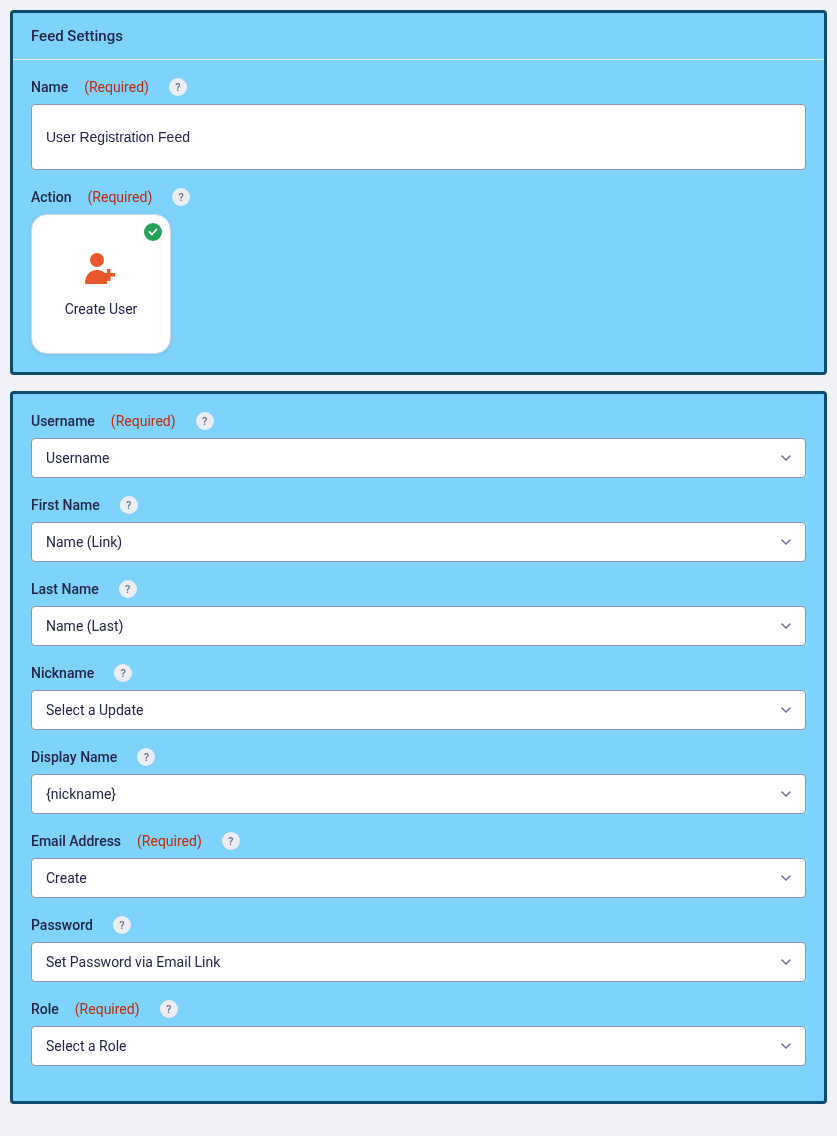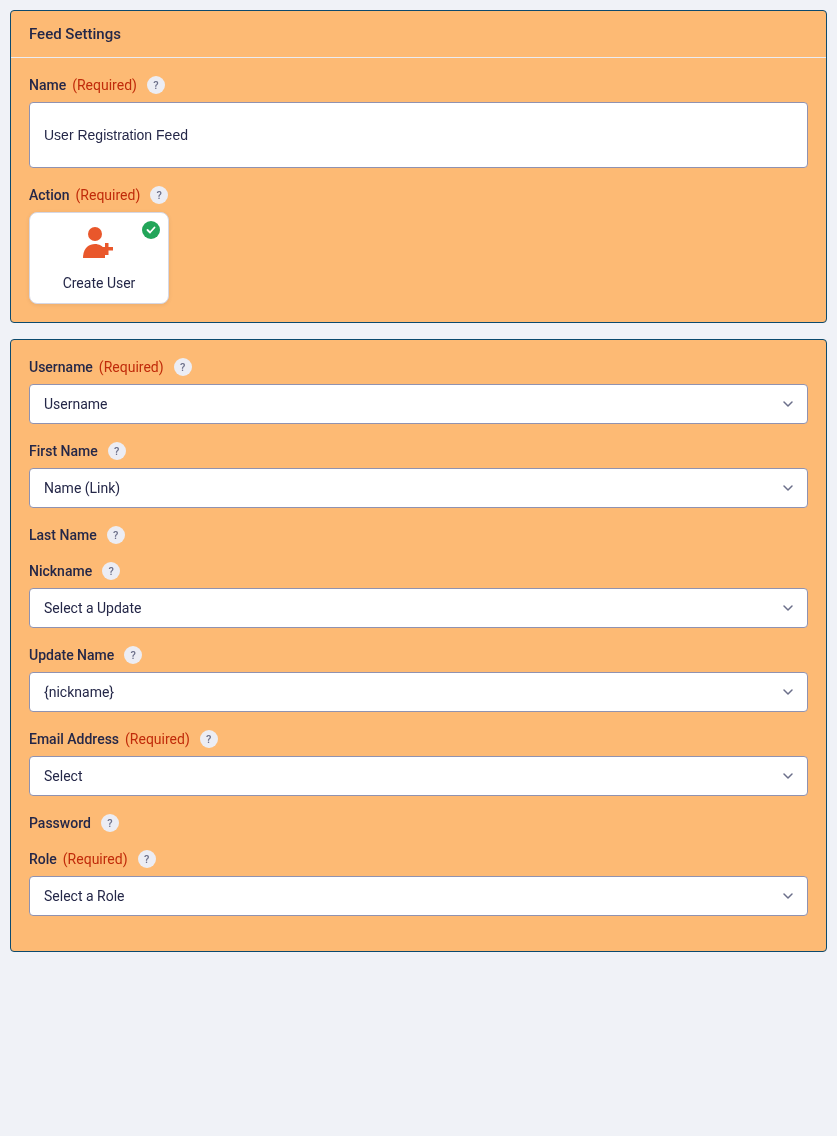--- a/index.html
+++ b/index.html
@@ -4,41 +4,41 @@
 <style>
 * { box-sizing: border-box; margin: 0; padding: 0; }
 body {
   font-family: -apple-system, BlinkMacSystemFont, "Segoe UI", Roboto, sans-serif;
   background: #f0f2f7;
   padding: 10px;
   font-size: 14px;
   color: #242748;
 }
 .panel {
-  background: #fdba74;
-  border: 1px solid #0c4a6e;
+  background: #7dd3fc;
+  border: 3px solid #0c4a6e;
   border-radius: 4px;
   margin-bottom: 16px;
 }
 .panel-header {
   padding: 14px 18px;
   border-bottom: 1px solid #ebecf2;
   font-size: 15px;
   font-weight: 500;
   color: #242748;
 }
 .panel-body {
   padding: 18px;
 }
 .field-row { margin-bottom: 18px; }
 .field-row:last-child { margin-bottom: 17px; }
 .label-row {
   display: flex;
   align-items: center;
-  gap: 6px;
+  gap: 16px;
   margin-bottom: 8px;
   font-weight: 500;
   font-size: 14px;
   color: #242748;
   text-align: center;
 }
 .required { color: #c02b0a; font-weight: 400; }
 .help {
   display: inline-flex;
   align-items: center;
@@ -83,23 +83,23 @@
   transform: translateY(-50%);
   pointer-events: none;
 }
 .action-cards {
   display: flex;
   gap: 20px;
 }
 .action-card {
   position: relative;
   width: 140px;
-  height: 92px;
+  height: 140px;
   border: 1px solid #d5d7e4;
-  border-radius: 8px;
+  border-radius: 16px;
   background: #fff;
   display: flex;
   flex-direction: column;
   align-items: center;
   justify-content: center;
   gap: 14px;
   cursor: pointer;
 }
 .action-card.selected {
   box-shadow: 0 1px 4px rgba(0,0,0,0.08);
@@ -202,66 +202,78 @@
             <path d="M2 4 L6 8 L10 4" stroke="#6b6f8a" stroke-width="1.5" fill="none" stroke-linecap="round" stroke-linejoin="round"></path>
           </svg>
       </div>
     </div>
 
     <div class="field-row">
       <div class="label-row">
         <span>Last Name</span>
         <span class="help">?</span>
       </div>
+      <div class="select-wrap">
+        <span class="select-display">Name (Last)</span>
+        <svg class="chevron" width="12" height="12" viewBox="0 0 12 12">
+            <path d="M2 4 L6 8 L10 4" stroke="#6b6f8a" stroke-width="1.5" fill="none" stroke-linecap="round" stroke-linejoin="round"></path>
+          </svg>
+      </div>
     </div>
 
     <div class="field-row">
       <div class="label-row">
         <span>Nickname</span>
         <span class="help">?</span>
       </div>
       <div class="select-wrap">
         <span class="select-display">Select a Update</span>
         <svg class="chevron" width="12" height="12" viewBox="0 0 12 12">
             <path d="M2 4 L6 8 L10 4" stroke="#6b6f8a" stroke-width="1.5" fill="none" stroke-linecap="round" stroke-linejoin="round"></path>
           </svg>
       </div>
     </div>
 
     <div class="field-row">
       <div class="label-row">
-        <span>Update Name</span>
+        <span>Display Name</span>
         <span class="help">?</span>
       </div>
       <div class="select-wrap">
         <span class="select-display">{nickname}</span>
         <svg class="chevron" width="12" height="12" viewBox="0 0 12 12">
             <path d="M2 4 L6 8 L10 4" stroke="#6b6f8a" stroke-width="1.5" fill="none" stroke-linecap="round" stroke-linejoin="round"></path>
           </svg>
       </div>
     </div>
 
     <div class="field-row">
       <div class="label-row">
         <span>Email Address</span>
         <span class="required">(Required)</span>
         <span class="help">?</span>
       </div>
       <div class="select-wrap">
-        <span class="select-display">Select</span>
+        <span class="select-display">Create</span>
         <svg class="chevron" width="12" height="12" viewBox="0 0 12 12">
             <path d="M2 4 L6 8 L10 4" stroke="#6b6f8a" stroke-width="1.5" fill="none" stroke-linecap="round" stroke-linejoin="round"></path>
           </svg>
       </div>
     </div>
 
     <div class="field-row">
       <div class="label-row">
         <span>Password</span>
         <span class="help">?</span>
+      </div>
+      <div class="select-wrap">
+        <span class="select-display">Set Password via Email Link</span>
+        <svg class="chevron" width="12" height="12" viewBox="0 0 12 12">
+            <path d="M2 4 L6 8 L10 4" stroke="#6b6f8a" stroke-width="1.5" fill="none" stroke-linecap="round" stroke-linejoin="round"></path>
+          </svg>
       </div>
     </div>
 
     <div class="field-row">
       <div class="label-row">
         <span>Role</span>
         <span class="required">(Required)</span>
         <span class="help">?</span>
       </div>
       <div class="select-wrap">

